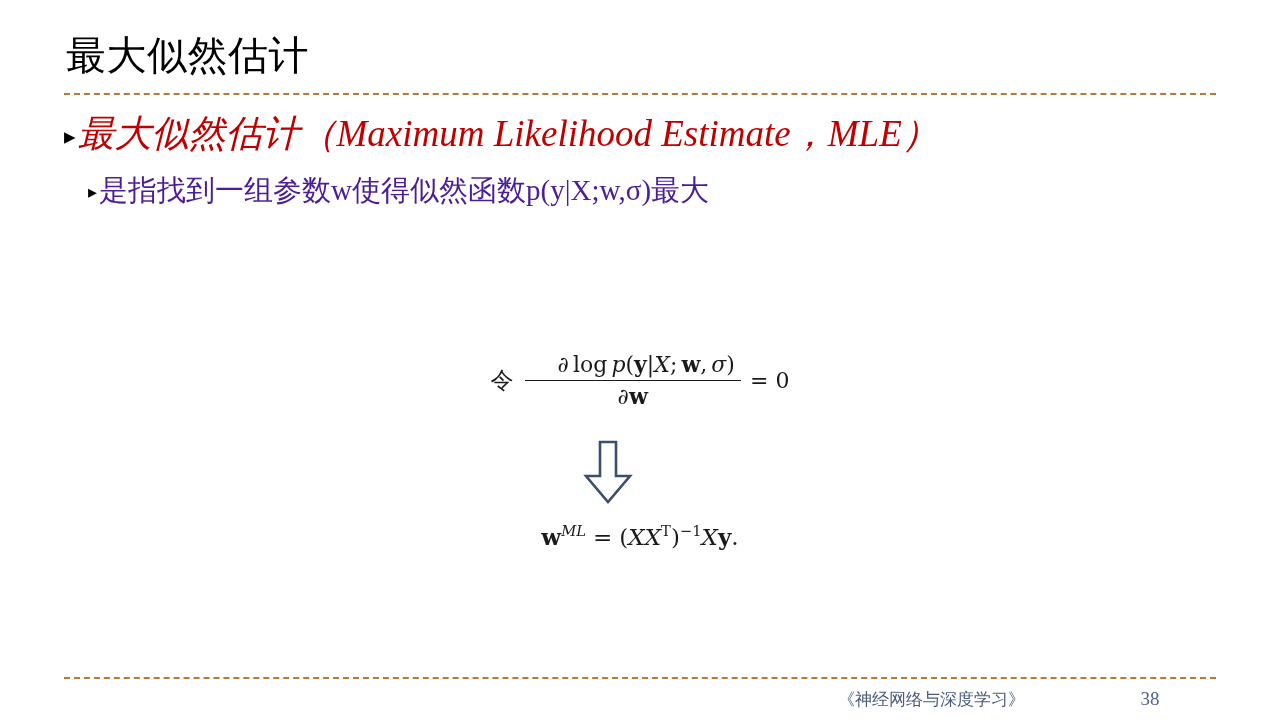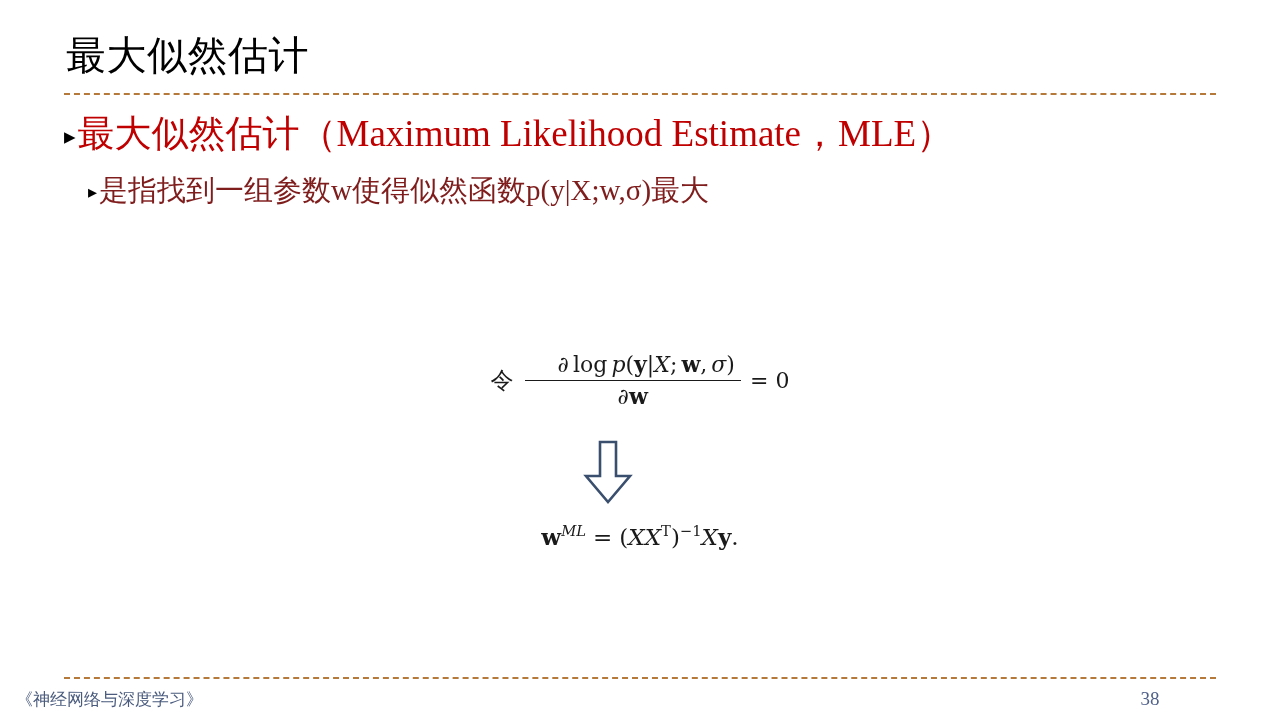--- a/index.html
+++ b/index.html
@@ -54,20 +54,21 @@
     line-height: 23px;
     color: #000000;
     margin-right: 2px;
     transform: translateY(-2px);
   }
   .bullet-l1 .text {
     font-family: "Liberation Serif", "DejaVu Serif", serif;
     font-size: 37px;
     line-height: 46px;
     color: #c00000;
+    font-style: italic;
   }
 
   .bullet-l2 {
     position: absolute;
     left: 88px;
     top: 172px;
     display: flex;
     align-items: baseline;
     white-space: nowrap;
   }
@@ -75,21 +76,21 @@
     font-size: 18px;
     line-height: 18px;
     color: #000000;
     margin-right: 2px;
     transform: translateY(-2px);
   }
   .bullet-l2 .text {
     font-family: "Liberation Serif", "DejaVu Serif", serif;
     font-size: 29px;
     line-height: 36px;
-    color: #7f1d1d;
+    color: #4c1d95;
   }
 
   
   .math-block {
     position: absolute;
     left: 0;
     top: 352px;
     width: 1280px;
     text-align: center;
   }
@@ -163,24 +164,24 @@
     font-style: italic;
     font-size: 23px;
     color: #1a1a1a;
     white-space: nowrap;
   }
   sup.tight { font-size: 0.64em; vertical-align: super; line-height: 0; }
 
   
   .footer-center {
     position: absolute;
-    left: 16px;
+    left: 0;
     top: 688px;
     width: 1025px;
-    text-align: left;
+    text-align: right;
     font-family: "Liberation Serif", "DejaVu Serif", serif;
     font-size: 17px;
     color: #4a5b7e;
   }
   .page-number {
     position: absolute;
     left: 1120px;
     top: 688px;
     width: 60px;
     text-align: center;

